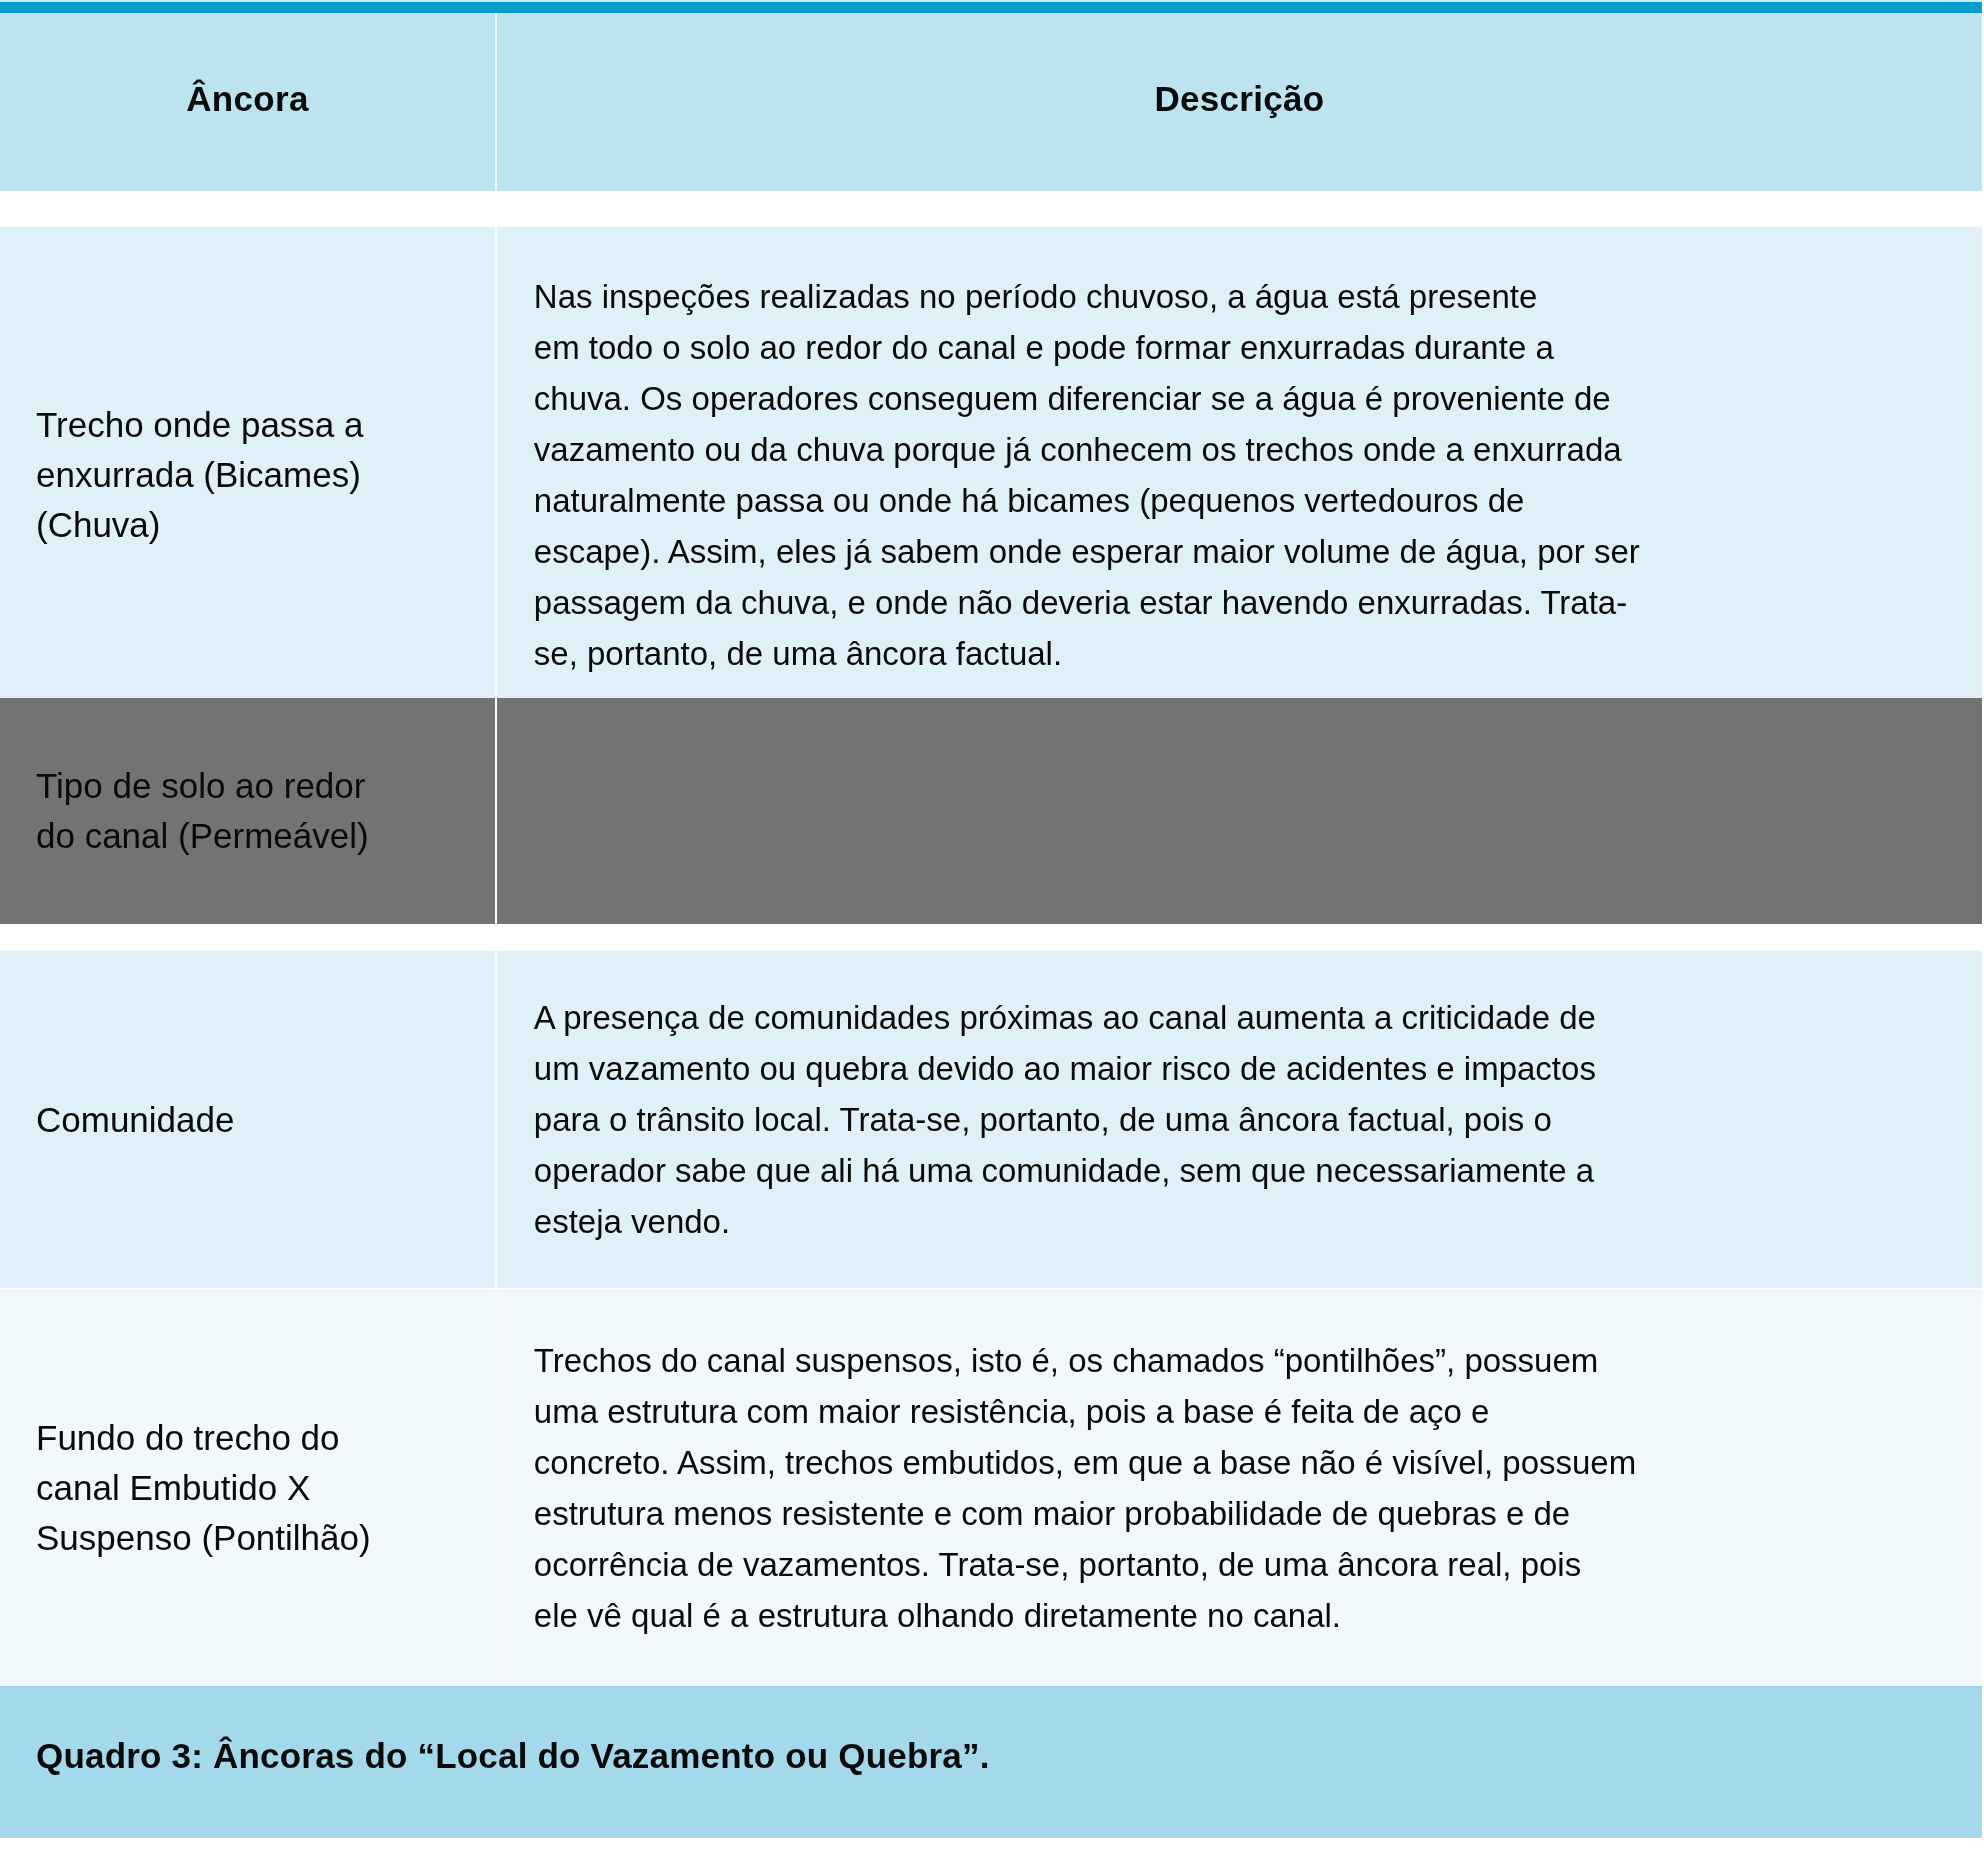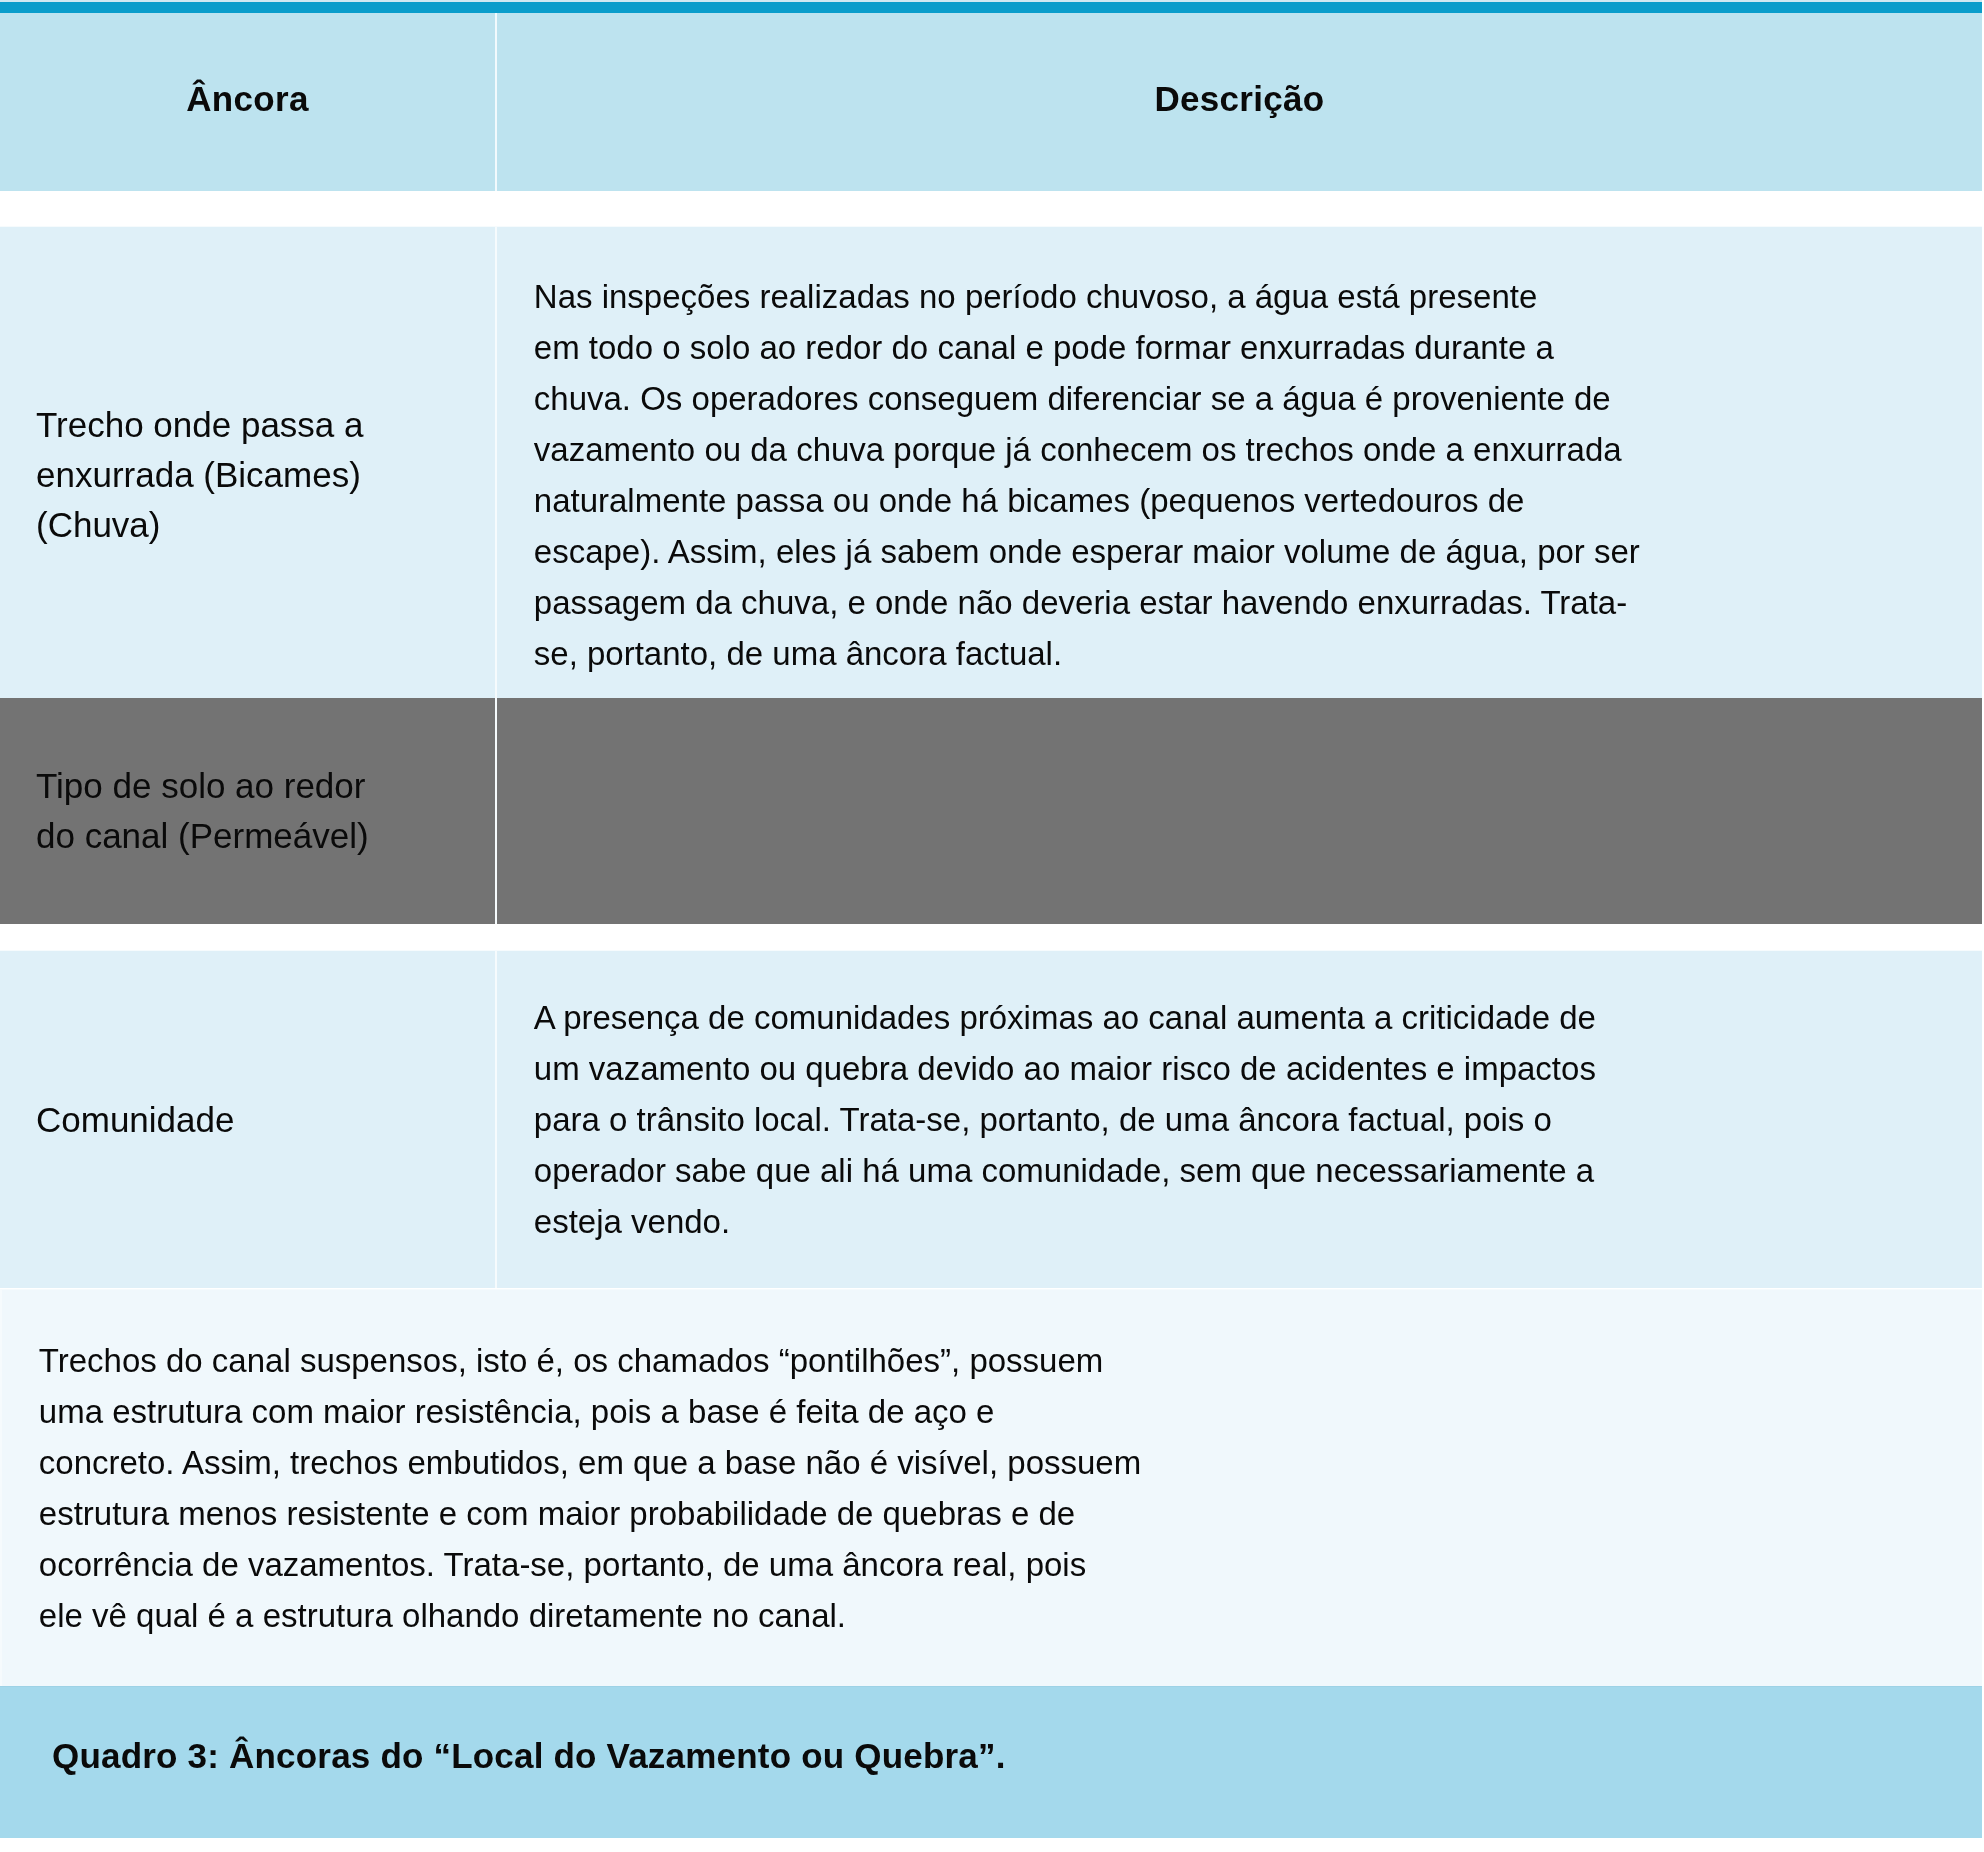--- a/index.html
+++ b/index.html
@@ -104,21 +104,21 @@
       left: 0;
       top: 1686px;
       width: 100%;
       height: 152px;
       background: #a4d9ec;
       border-top: 1.2px solid #9dd2e6;
       box-sizing: border-box;
     }
     .caption-text {
       position: absolute;
-      left: 52px;
+      left: 36px;
       top: 49px;
       font-weight: bold;
       font-size: 35px;
       letter-spacing: 0.2px;
     }
   </style>
 </head>
 <body>
 
 <div class="frame">
@@ -178,20 +178,25 @@
 um vazamento ou quebra devido ao maior risco de acidentes e impactos
 para o trânsito local. Trata-se, portanto, de uma âncora factual, pois o
 operador sabe que ali há uma comunidade, sem que necessariamente a
 esteja vendo.</span>
     </div>
   </div>
 
   <div class="hsep" style="top:1289px"></div>
 
   <div class="row r4">
+    <div class="cell left">
+      <span class="anchor-text">Fundo do trecho do
+canal Embutido X
+Suspenso (Pontilhão)</span>
+    </div>
     <div class="divider"></div>
     <div class="cell right">
       <span class="desc-text">Trechos do canal suspensos, isto é, os chamados “pontilhões”, possuem
 uma estrutura com maior resistência, pois a base é feita de aço e
 concreto. Assim, trechos embutidos, em que a base não é visível, possuem
 estrutura menos resistente e com maior probabilidade de quebras e de
 ocorrência de vazamentos. Trata-se, portanto, de uma âncora real, pois
 ele vê qual é a estrutura olhando diretamente no canal.</span>
     </div>
   </div>

